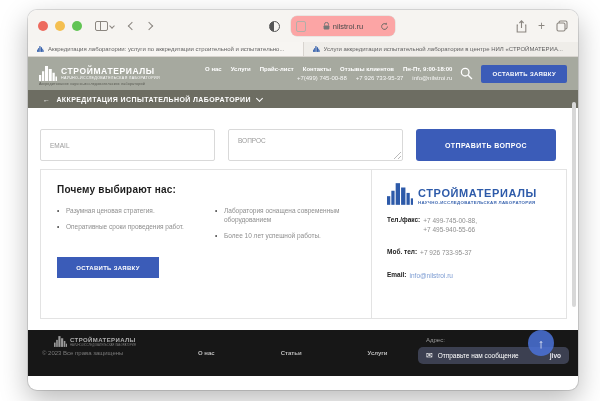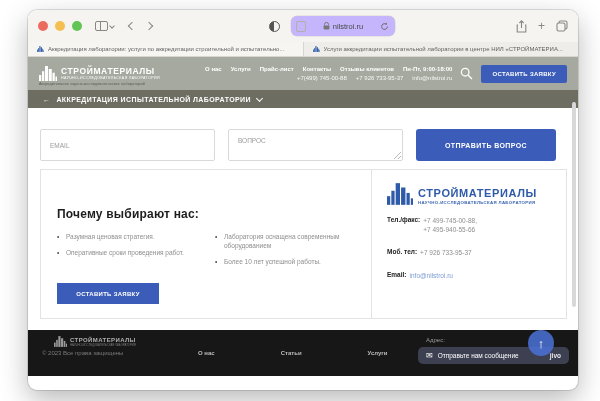--- a/index.html
+++ b/index.html
@@ -13,21 +13,21 @@
   .tl { width:10px; height:10px; border-radius:50%; display:inline-block; }
   .tl.red{background:#ed6a5e} .tl.yellow{background:#f4bf50} .tl.green{background:#61c454}
   .chrome-icn { color:#8b8680; display:flex; align-items:center; justify-content:center; }
   .chev { width:6px; height:6px; border-right:1.6px solid #8b8680; border-bottom:1.6px solid #8b8680; display:inline-block; }
   .chev.left{ transform:rotate(135deg); } .chev.right{ transform:rotate(-45deg); }
   .chev.down{ width:4px;height:4px; transform:rotate(45deg); border-width:1.2px; margin-left:2px;}
   .sidebar-glyph { width:13px; height:10px; border:1.3px solid #8b8680; border-radius:2px; position:relative; }
   .sidebar-glyph::after { content:""; position:absolute; left:3.5px; top:0; bottom:0; width:1.3px; background:#8b8680; }
   .privacy-glyph { width:11px; height:11px; border-radius:50%; border:1.3px solid #555;
                    background:linear-gradient(90deg,#555 0 50%,transparent 50%); }
-  .url-bar { flex:1; max-width:250px; height:20px; margin:0 4px; background:#c4b5fd; border-radius:6px;
+  .url-bar { flex:1; max-width:250px; height:20px; margin:0 4px; background:#fca5a5; border-radius:6px;
              box-shadow:0 0 0 .5px #dcd8d3; display:flex; align-items:center; position:relative;
              font-size:7.5px; color:#4a4a4a; justify-content:center; gap:3px; }
   .page-glyph { position:absolute; left:5px; top:4.5px; width:10px; height:11px; border:1.2px solid #b3aea8; border-radius:2px; }
   .spacer { flex:1; }
   .right-icns { display:flex; align-items:center; gap:11px; }
 
   
   .tabbar { height:15px; display:flex; background:#eceae6; border-bottom:1px solid #d8d4cf; }
   .tab { flex:1; display:flex; align-items:center; gap:4px; padding:0 9px; font-size:6px; color:#5f5f5f;
          white-space:nowrap; overflow:hidden; background:#f7f5f2; }
@@ -61,21 +61,21 @@
   .txt-area { width:175px; height:32px; border:1px solid #d9d9d9; border-radius:2px; font-family:inherit;
               font-size:6.5px; color:#555; padding:7px 9px; resize:none; outline:none; display:block; }
   .txt-input::placeholder, .txt-area::placeholder { color:#9a9a9a; }
   .resize-handle { position:absolute; right:2px; bottom:2px; width:8px; height:8px;
       background:linear-gradient(135deg,transparent 0 55%,#b9b9b9 55% 62%,transparent 62% 78%,#b9b9b9 78% 85%,transparent 85%); }
   .submit-btn { width:140px; height:32px; background:#3b5cb8; color:#fff; border:none; border-radius:3px;
                 font-family:inherit; font-weight:bold; font-size:7px; letter-spacing:.4px; }
 
   .card { margin:8px 11px 0 12px; border:1px solid #e3e3e3; display:flex; min-height:150px; }
   .card-left { flex:1; padding:14px 16px; }
-  .card-left h3 { font-size:12px; color:#1d1d1d; letter-spacing:.2px; margin-bottom:11px;margin-top:23px; }
+  .card-left h3 { font-size:10px; color:#1d1d1d; letter-spacing:.2px; margin-bottom:11px; }
   .cols { display:flex; gap:18px; }
   .cols ul { list-style:none; width:140px; }
   .cols li { font-size:6.5px; color:#8e8e8e; line-height:9px; margin-bottom:7px; padding-left:9px; position:relative; }
   .cols li::before { content:"•"; position:absolute; left:0; color:#4a4a4a; }
   .card-cta { display:inline-block; background:#3b5cb8; color:#fff; border:none; font-family:inherit;
               font-weight:bold; font-size:6px; letter-spacing:.3px; padding:0; width:102px; height:21px; margin-top:10px; }
   .card-right { width:212px; border-left:1px solid #e3e3e3; padding:13px 15px; }
   .blogo { display:flex; align-items:flex-end; gap:5px; }
   .blogo-txt .t1 { font-size:11px; font-weight:bold; color:#2d5aa9; letter-spacing:.6px; line-height:11px; }
   .blogo-txt .t2 { font-size:4.4px; font-weight:bold; color:#3c66b0; letter-spacing:.3px; margin-top:1px; }

